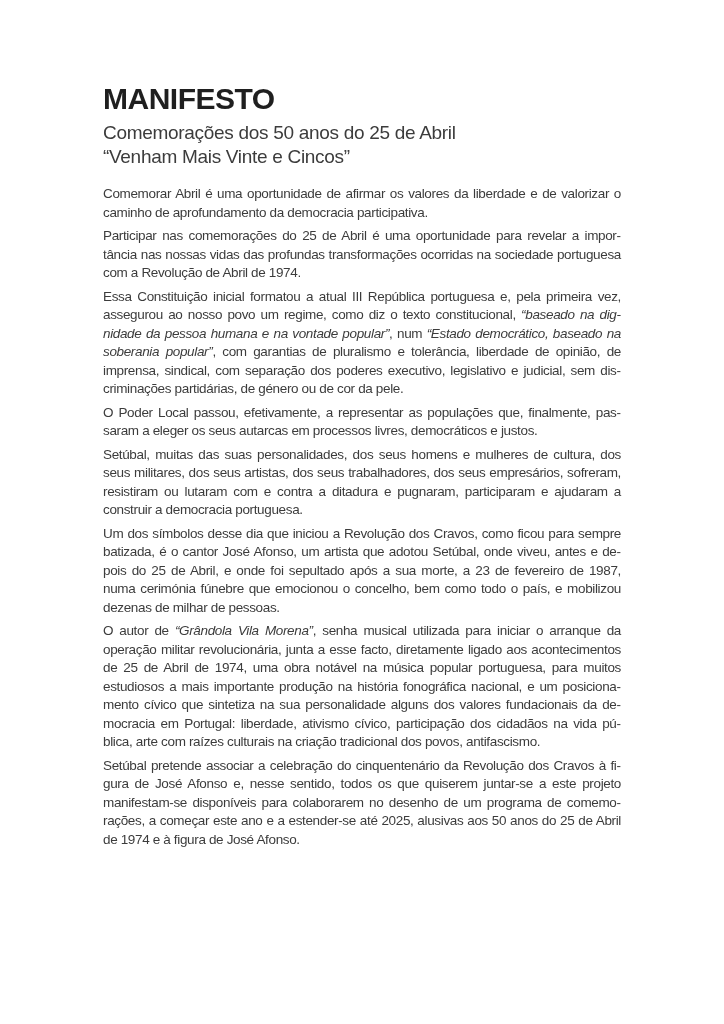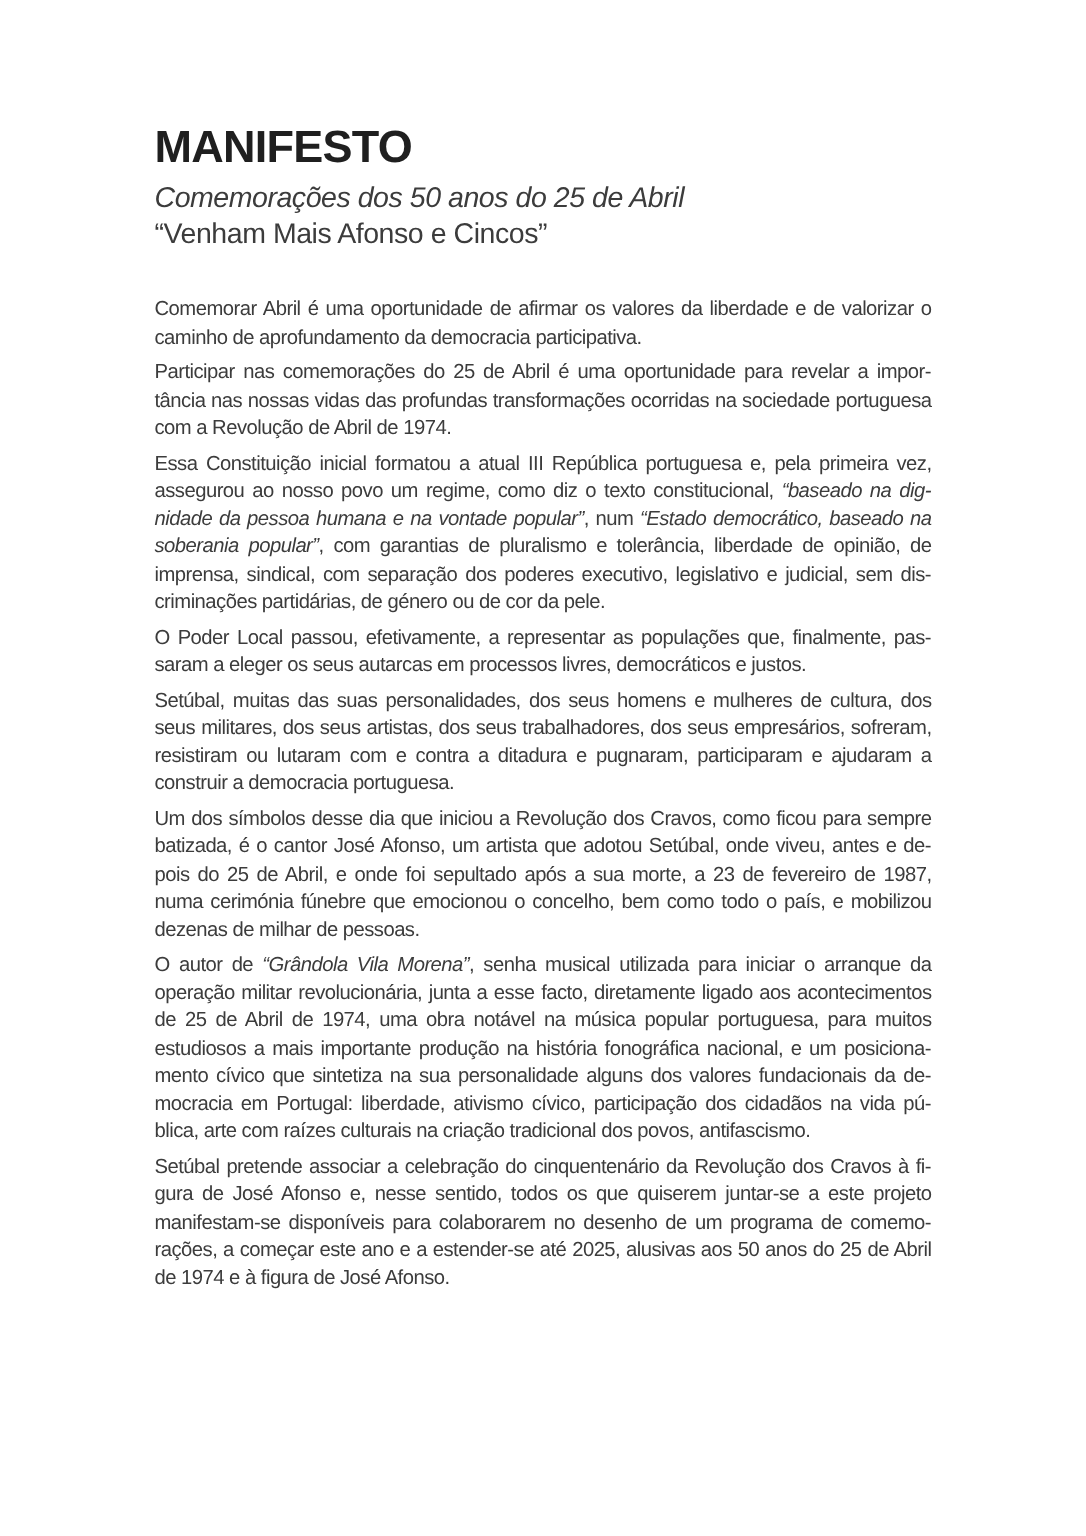--- a/index.html
+++ b/index.html
@@ -30,24 +30,23 @@
     color: #1f1f1f;
   }
   .subtitle {
     font-size: 19px;
     line-height: 24px;
     letter-spacing: -0.3px;
     color: #3c3c3c;
   }
   .subtitle-first {
     margin-top: 5px;
-    font-style: italic;
   }
   .doc-body {
-    margin-top: 28px;
+    margin-top: 16px;
     font-size: 13.5px;
     line-height: 18.5px;
     letter-spacing: -0.35px;
     text-align: justify;
     color: #3c3c3c;
   }
   .doc-body p {
     margin: 0 0 5px 0;
     -webkit-hyphens: manual;
     hyphens: manual;
@@ -56,21 +55,21 @@
     font-style: italic;
   }
 </style>
 </head>
 <body>
 
 <div class="page">
   <header>
     <h1 class="doc-title">MANIFESTO</h1>
     <div class="subtitle subtitle-first">Comemorações dos 50 anos do 25 de Abril</div>
-    <div class="subtitle">“Venham Mais Afonso e Cincos”</div>
+    <div class="subtitle">“Venham Mais Vinte e Cincos”</div>
   </header>
 
   <main class="doc-body" id="paragraphs">
       <p><span>Comemorar Abril é uma oportunidade de afirmar os valores da liberdade e de valorizar o caminho de aprofundamento da democracia participativa.</span></p>
       <p><span>Participar nas comemorações do 25 de Abril é uma oportunidade para revelar a impor­tância nas nossas vidas das profundas transformações ocorridas na sociedade portuguesa com a Revolução de Abril de 1974.</span></p>
       <p><span>Essa Constituição inicial formatou a atual III República portuguesa e, pela primeira vez, assegurou ao nosso povo um regime, como diz o texto constitucional, </span><span class="i">“baseado na dig­nidade da pessoa humana e na vontade popular”</span><span>, num </span><span class="i">“Estado democrático, baseado na soberania popular”</span><span>, com garantias de pluralismo e tolerância, liberdade de opinião, de imprensa, sindical, com separação dos poderes executivo, legislativo e judicial, sem dis­criminações partidárias, de género ou de cor da pele.</span></p>
       <p><span>O Poder Local passou, efetivamente, a representar as populações que, finalmente, pas­saram a eleger os seus autarcas em processos livres, democráticos e justos.</span></p>
       <p><span>Setúbal, muitas das suas personalidades, dos seus homens e mulheres de cultura, dos seus militares, dos seus artistas, dos seus trabalhadores, dos seus empresários, sofreram, resistiram ou lutaram com e contra a ditadura e pugnaram, participaram e ajudaram a construir a democracia portuguesa.</span></p>
       <p><span>Um dos símbolos desse dia que iniciou a Revolução dos Cravos, como ficou para sempre batizada, é o cantor José Afonso, um artista que adotou Setúbal, onde viveu, antes e de­pois do 25 de Abril, e onde foi sepultado após a sua morte, a 23 de fevereiro de 1987, numa cerimónia fúnebre que emocionou o concelho, bem como todo o país, e mobilizou dezenas de milhar de pessoas.</span></p>
       <p><span>O autor de </span><span class="i">“Grândola Vila Morena”</span><span>, senha musical utilizada para iniciar o arranque da operação militar revolucionária, junta a esse facto, diretamente ligado aos acontecimen­tos de 25 de Abril de 1974, uma obra notável na música popular portuguesa, para muitos estudiosos a mais importante produção na história fonográfica nacional, e um posiciona­mento cívico que sintetiza na sua personalidade alguns dos valores fundacionais da de­mocracia em Portugal: liberdade, ativismo cívico, participação dos cidadãos na vida pú­blica, arte com raízes culturais na criação tradicional dos povos, antifascismo.</span></p>

